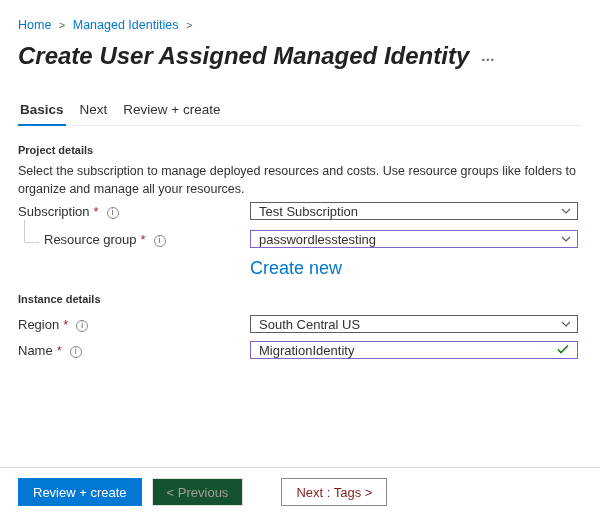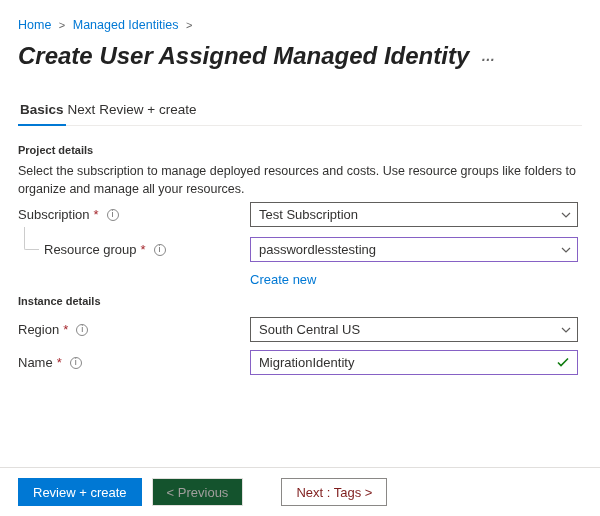--- a/index.html
+++ b/index.html
@@ -15,46 +15,46 @@
   }
   .page { padding: 16px 18px 0 18px; }
 
   .breadcrumb { font-size: 12.5px; padding: 2px 0 8px 0; }
   .breadcrumb a { color: #0078d4; text-decoration: none; }
   .breadcrumb .sep { color: #666; padding: 0 4px; font-size: 11px; }
 
   h1.title { font-size: 24px; font-weight: 600; margin: 2px 0 2px 0; color: #222; display:flex; align-items:center;font-style:italic;}
   .title-more { margin-left: 12px; color:#666; font-size:14px; letter-spacing:1px;}
 
-  .tabs { margin-top: 26px; border-bottom: 1px solid #edebe9; display:flex; gap: 0; font-size: 13.5px;}
+  .tabs { margin-top: 26px; border-bottom: 1px solid #edebe9; display:flex; gap: 12px; font-size: 13.5px;}
   .tab { padding: 6px 2px 8px 2px; color:#323130; cursor:pointer; position:relative; }
   .tab.active { font-weight:600; }
   .tab.active::after { content:""; position:absolute; left:0; right:0; bottom:-1px; height:2px; background:#0078d4;}
 
   .section-head { font-weight:600; font-size:11px; margin-top:18px; margin-bottom:6px; }
   .section-desc { font-size:12.5px; color:#323130; line-height:1.45; margin-bottom:4px; max-width:560px;}
 
   .form-row { display:flex; align-items:center; margin-bottom:8px; }
   .form-row.indent { padding-left: 26px; position:relative; margin-top:10px;}
   .form-row.indent::before { content:""; position:absolute; left:6px; top:-10px; width:14px; height:22px; border-left:1px solid #ccc; border-bottom:1px solid #ccc; border-bottom-left-radius:2px;}
-  .label { width: 232px; display:flex; align-items:center; font-size:13px; color:#323130; flex-shrink:0;}
+  .label { width: 232px; display:flex; align-items:flex-end; font-size:13px; color:#323130; flex-shrink:0;}
   .form-row.indent .label { width: 206px; }
   .req { color:#a4262c; margin-left:4px; }
   .info-icon { width:12px; height:12px; border:1px solid #888; border-radius:50%; display:inline-flex; align-items:center; justify-content:center; font-size:9px; color:#666; margin-left:8px; line-height:1; font-style:normal; font-family:Arial;}
   .field { flex:1; max-width: 328px;}
   .select, .input {
-    width:100%; height:25px; border:1px solid #605e5c; background:#fff;
+    width:100%; height:18px; border:1px solid #605e5c; background:#fff;
     display:flex; align-items:center; padding:0 8px; font-size:13px; color:#323130;
     position:relative;
   }
   .select.purple, .input.purple { border-color: #8661c5; }
   .select .chev { position:absolute; right:6px; top:50%; transform:translateY(-50%); }
   .chev svg { display:block; }
   .input .check { position:absolute; right:8px; top:50%; transform:translateY(-50%); color:#107c10;}
-  .link { color:#0078d4; font-size:13px; text-decoration:none; display:inline-block; margin-top:4px; cursor:pointer;}
+  .link { color:#0078d4; font-size:18px; text-decoration:none; display:inline-block; margin-top:4px; cursor:pointer;}
   .sub-link-row { padding-left:232px; margin-top:-2px; margin-bottom:8px;}
 
   .footer {
     position:absolute; left:0; right:0; bottom:0;
     border-top:1px solid #e1dfdd; padding:10px 18px; display:flex; gap:10px; align-items:center;
   }
   .btn { height:28px; padding:0 14px; font-size:13px; border:1px solid transparent; cursor:pointer; display:inline-flex; align-items:center;}
   .btn-primary { background:#0078d4; color:#fff; }
   .btn-default { background:#fff; color:#7f1d1d; border-color:#8a8886;margin-left:28px; }
   .btn-disabled { background:#14532d; color:#a19f9d; border-color:#e1dfdd; cursor:default;}
@@ -117,21 +117,21 @@
               <path d="M1 1 L5 5 L9 1" stroke="#605e5c" stroke-width="1.2" fill="none"></path>
             </svg>
         </span>
       </div>
     </div>
   </div>
   <div class="sub-link-row">
     <a class="link">Create new</a>
   </div>
 
-  <div class="section-head" style="margin-top:8px;">Instance details</div>
+  <div class="section-head" style="margin-top:14px;">Instance details</div>
 
   <div class="form-row" style="margin-top:10px;">
     <div class="label">
       <span>Region</span>
       <span class="req">*</span>
       <span class="info-icon">i</span>
     </div>
     <div class="field">
       <div class="select">
         <span>South Central US</span>

